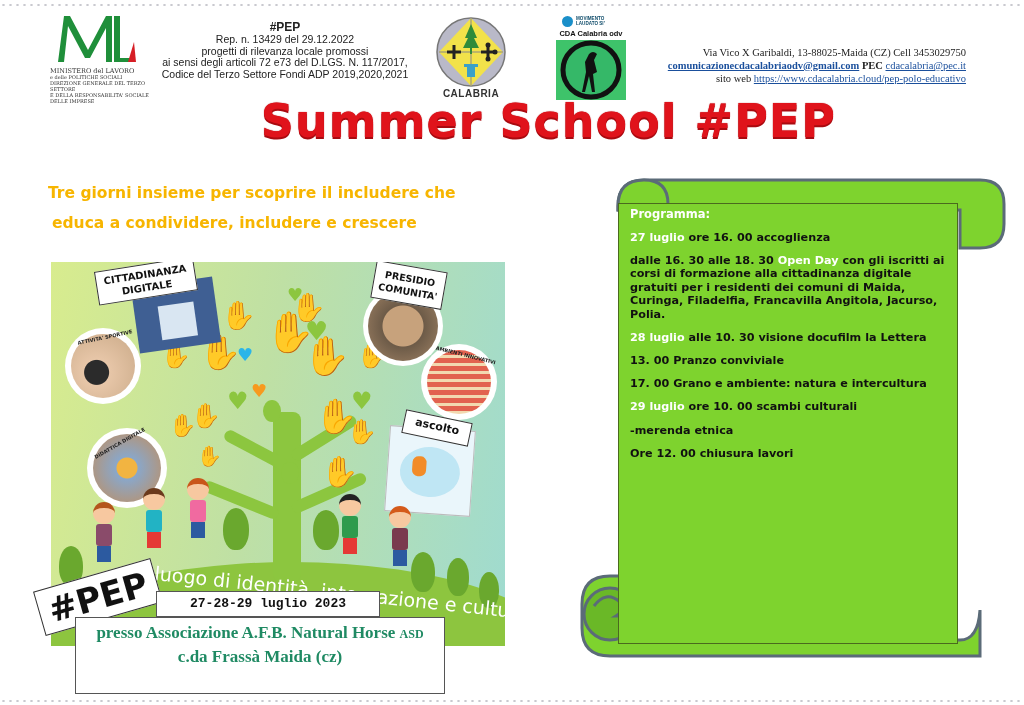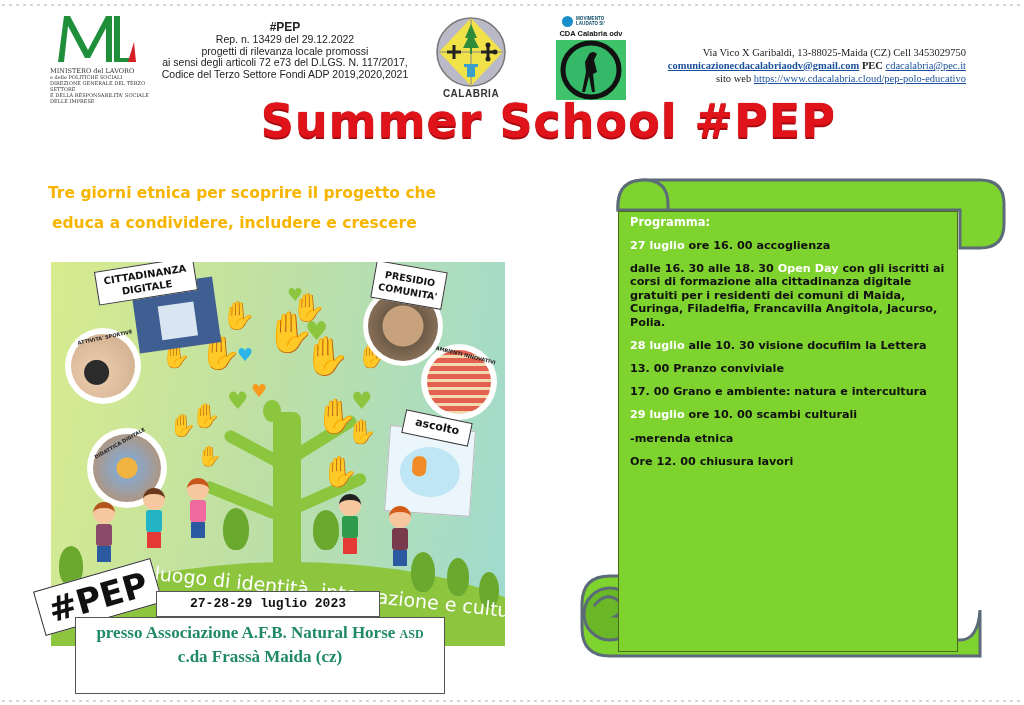--- a/index.html
+++ b/index.html
@@ -43,21 +43,21 @@
   .kid .head{width:22px;height:22px;border-radius:50%;background:#f7c8a0;border-top:6px solid #b4551c;box-sizing:border-box;margin:0 auto;}
   .kid .body{width:16px;height:22px;margin:0 auto;border-radius:3px;}
   .kid .legs{width:14px;height:16px;margin:0 auto;background:#2c5aa0;}
   .bush{position:absolute;border-radius:50% 50% 45% 45%;background:#6aa82e;}
   .pep-card{position:absolute;left:37px;top:574px;width:120px;height:44px;background:#fff;border:1.5px solid #333;transform:rotate(-16deg);font-family:"DejaVu Sans",sans-serif;font-weight:bold;font-size:34px;line-height:44px;text-align:center;color:#111;}
   .date-box{position:absolute;left:156px;top:591px;width:222px;height:24px;background:#fff;border:1px solid #555;text-align:center;font-family:Liberation Mono, monospace;font-weight:bold;font-size:13px;line-height:24px;color:#111;}
   .venue-box{position:absolute;left:75px;top:617px;width:370px;height:77px;background:#fff;border:1px solid #555;text-align:center;font-family:"Liberation Serif",serif;font-weight:bold;font-size:17px;line-height:22.5px;color:#1f8a63;padding-top:4px;box-sizing:border-box;}
   .venue-box .small{font-size:12px;}
   
   .scroll{position:absolute;left:560px;top:170px;width:450px;height:490px;}
-  .program{position:absolute;left:618px;top:211px;width:340px;height:441px;background:#7ed32e;border:1.5px solid #4a6a1e;box-sizing:border-box;padding:4px 10px 0 11px;font-family:"DejaVu Sans",sans-serif;font-weight:bold;font-size:11.2px;line-height:13.6px;color:#111;}
+  .program{position:absolute;left:618px;top:203px;width:340px;height:441px;background:#7ed32e;border:1.5px solid #4a6a1e;box-sizing:border-box;padding:4px 10px 0 11px;font-family:"DejaVu Sans",sans-serif;font-weight:bold;font-size:11.2px;line-height:13.6px;color:#111;}
   .program .p{margin:0 0 9.5px 0;}
   .program .hl{color:#fff;}
   .program .head{color:#fff;font-size:11.5px;margin-bottom:9px;}
 </style>
 </head>
 <body>
 
 <div class="dots" style="top:3px"></div>
 <div class="dots" style="top:699px"></div>
 
@@ -127,21 +127,21 @@
   </div>
   <div>
     <span>sito web</span>
     <a>https://www.cdacalabria.cloud/pep-polo-educativo</a>
   </div>
 </div>
 
 <div class="main-title">Summer School #PEP</div>
 
 <div class="subtitle">
-  <div>Tre giorni etnica per scoprire il progetto che</div>
+  <div>Tre giorni insieme per scoprire il includere che</div>
   <div class="l2">educa a condividere, includere e crescere</div>
 </div>
 
 <div class="illus">
   <div class="hill"></div>
   <div class="trunk"></div>
   <div class="branch" style="left:170px;top:182px;width:70px;transform:rotate(28deg);"></div>
   <div class="branch" style="left:236px;top:170px;width:74px;transform:rotate(-32deg);"></div>
   <div class="branch" style="left:150px;top:232px;width:80px;transform:rotate(22deg);"></div>
   <div class="branch" style="left:238px;top:225px;width:80px;transform:rotate(-24deg);"></div>

